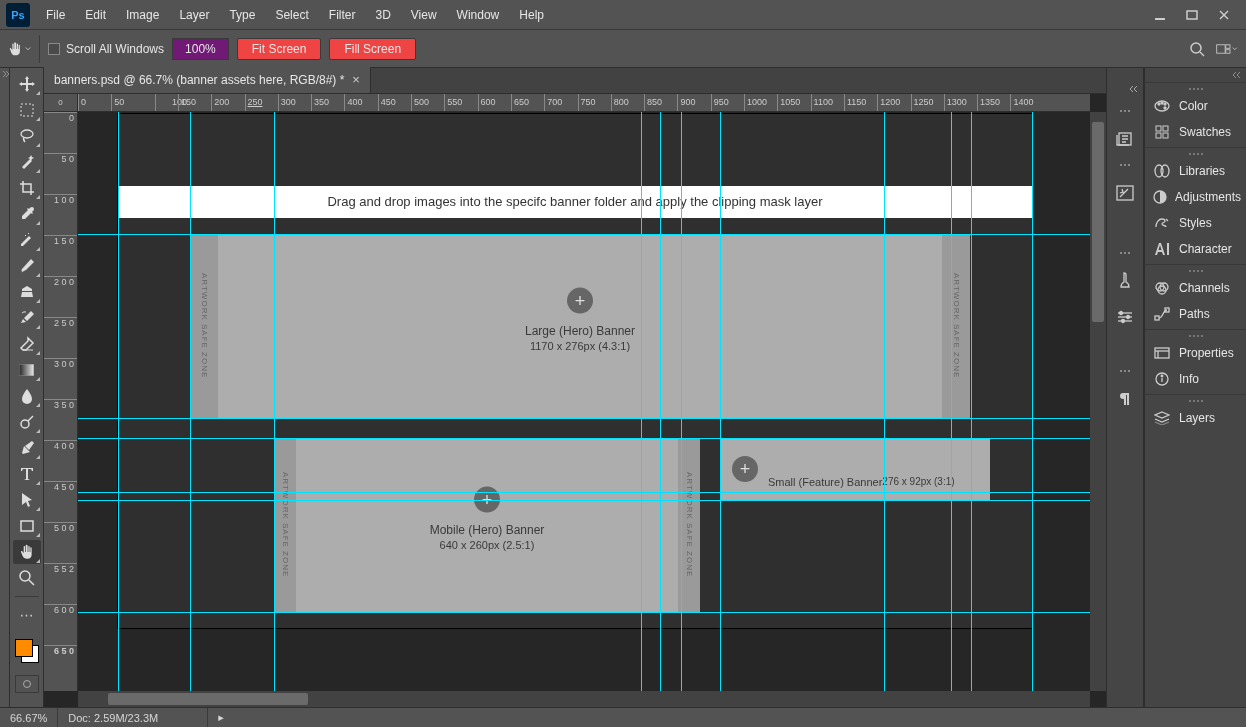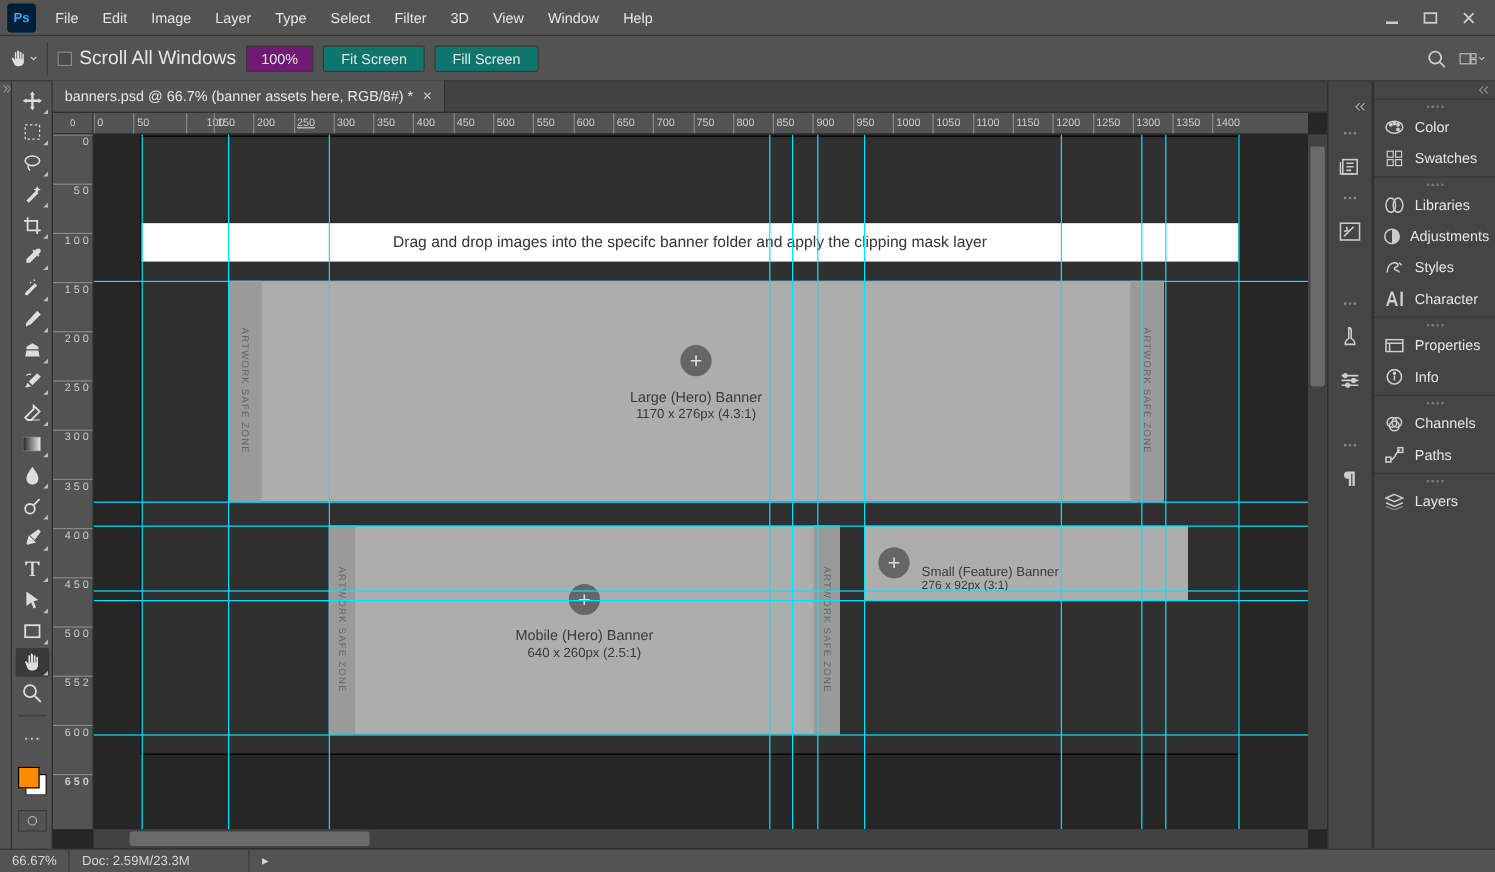--- a/index.html
+++ b/index.html
@@ -10,22 +10,22 @@
 .ps-logo { width: 24px; height: 24px; margin: 0 6px; background: #001e36; border-radius: 3px; display: flex; align-items: center; justify-content: center; color: #31a8ff; font-weight: bold; font-size: 11px; }
 .menu-item { padding: 0 10px; line-height: 30px; color: #e6e6e6; cursor: default; font-size: 12px; }
 .titlebar-fill { flex: 1; }
 .win-btn { width: 28px; height: 20px; margin: 0 2px; display: flex; align-items: center; justify-content: center; color: #e6e6e6; }
 .win-btn svg { display: block; }
 
 
 .optionsbar { height: 38px; background: #535353; border-bottom: 1px solid #2e2e2e; display: flex; align-items: center; padding: 0 8px; gap: 8px; }
 .opt-icon { width: 32px; height: 28px; display: flex; align-items: center; justify-content: center; border-right: 1px solid #3a3a3a; padding-right: 8px; }
 .chk { width: 12px; height: 12px; border: 1px solid #888; background: #4a4a4a; display: inline-block; margin-right: 6px; vertical-align: middle; }
-.opt-label { color: #e6e6e6; font-size: 16px; display: flex; align-items: center; }
-.opt-btn { background: #0f766e; border: 1px solid #3a3a3a; color: #e6e6e6; padding: 3px 14px; font-size: 12px; border-radius: 2px; }
+.opt-label { color: #e6e6e6; font-size: 12px; display: flex; align-items: center; }
+.opt-btn { background: #ef4444; border: 1px solid #3a3a3a; color: #e6e6e6; padding: 3px 14px; font-size: 12px; border-radius: 2px; }
 .opt-zoom { background: #701a75; border: 1px solid #3a3a3a; padding: 3px 12px; font-size: 12px; min-width: 56px; text-align: center; }
 .optionsbar .right { margin-left: auto; display: flex; align-items: center; gap: 8px; }
 .search-icon, .workspace-icon { width: 22px; height: 22px; display: flex; align-items: center; justify-content: center; }
 
 
 .main { display: flex; height: calc(727px - 30px - 38px - 20px); }
 .left-strip { width: 10px; background: #535353; border-right: 1px solid #2e2e2e; display:flex; align-items:flex-start; justify-content:center; padding-top:2px;}
 .left-strip svg { opacity:.7;}
 .toolbox { width: 34px; background: #535353; border-right: 1px solid #2e2e2e; display: flex; flex-direction: column; align-items: center; padding-top: 4px; gap: 2px; }
 .tool { width: 28px; height: 24px; display: flex; align-items: center; justify-content: center; color: #d6d6d6; border-radius: 2px; position: relative; }
@@ -64,21 +64,21 @@
 .plus { width: 26px; height: 26px; border-radius: 50%; background: #666; color: #ddd; display: flex; align-items: center; justify-content: center; font-size: 18px; margin: 0 auto; }
 .btitle { text-align: center; font-size: 12px; color: #3a3a3a; margin-top: 10px; }
 .bsize { text-align: center; font-size: 11px; color: #3a3a3a; margin-top: 2px; }
 .hero .content { position: absolute; left: 50%; top: 50%; transform: translate(-50%, -60%); width: 220px; }
 
 .mobile { position: absolute; left: 156px; top: 324px; width: 426px; height: 174px; background: #adadad; }
 .mobile .content { position: absolute; left: 50%; top: 50%; transform: translate(-50%, -60%); width: 220px; }
 .mobile .safel, .mobile .safer { width: 22px; }
 
 .feature { position: absolute; left: 602px; top: 324px; width: 270px; height: 62px; background: #adadad; display: flex; align-items: center; padding-left: 12px; gap: 10px; }
-.feature .ftext { display: flex; flex-direction: column; margin-top: 26px; }
+.feature .ftext { display: flex; flex-direction: row; margin-top: 26px; }
 .feature .ftitle { font-size: 11px; color: #3a3a3a; }
 .feature .fsize { font-size: 10px; color: #3a3a3a; }
 
 .guide-v { position: absolute; top: 0; bottom: 0; width: 1px; background: #00e5ff; }
 .guide-h { position: absolute; left: 0; right: 0; height: 1px; background: #00e5ff; }
 
 
 .rightside { display: flex; }
 .panelstrip { width: 38px; background: #454545; border-left: 1px solid #2e2e2e; border-right: 1px solid #2e2e2e; display: flex; flex-direction: column; align-items: center; padding-top: 14px; gap: 14px; }
 .panelstrip .grip { width: 18px; height: 4px; display:flex; gap:2px; justify-content:center;}
@@ -593,66 +593,66 @@
 
       <div class="pgroup">
         <div class="grip">
             <span></span>
             <span></span>
             <span></span>
             <span></span>
           </div>
         <div class="pitem">
             <span class="picon">
+              <svg width="14" height="14" viewBox="0 0 14 14" fill="none" stroke="#ccc" stroke-width="1.3">
+                <circle cx="5" cy="6" r="4"></circle>
+                <circle cx="9" cy="6" r="4"></circle>
+                <circle cx="7" cy="9" r="4"></circle>
+              </svg>
+            </span>
+            <span>Channels</span>
+          </div>
+        <div class="pitem">
+            <span class="picon">
+              <svg width="16" height="14" viewBox="0 0 16 14" fill="none" stroke="#ccc" stroke-width="1.3">
+                <rect x="1" y="9" width="4" height="4"></rect>
+                <rect x="11" y="1" width="4" height="4"></rect>
+                <path d="M5 11c4 0 4-8 8-8"></path>
+              </svg>
+            </span>
+            <span>Paths</span>
+          </div>
+      </div>
+
+      <div class="pgroup">
+        <div class="grip">
+            <span></span>
+            <span></span>
+            <span></span>
+            <span></span>
+          </div>
+        <div class="pitem">
+            <span class="picon">
               <svg width="16" height="12" viewBox="0 0 16 12" fill="none" stroke="#ccc" stroke-width="1.3">
                 <rect x="1" y="1" width="14" height="10"></rect>
                 <line x1="1" y1="4" x2="15" y2="4"></line>
                 <line x1="4" y1="4" x2="4" y2="11"></line>
               </svg>
             </span>
             <span>Properties</span>
           </div>
         <div class="pitem">
             <span class="picon">
               <svg width="14" height="14" viewBox="0 0 14 14" fill="none" stroke="#ccc" stroke-width="1.3">
                 <circle cx="7" cy="7" r="6"></circle>
                 <line x1="7" y1="6" x2="7" y2="10"></line>
                 <circle cx="7" cy="4" r="0.8" fill="#ccc"></circle>
               </svg>
             </span>
             <span>Info</span>
-          </div>
-      </div>
-
-      <div class="pgroup">
-        <div class="grip">
-            <span></span>
-            <span></span>
-            <span></span>
-            <span></span>
-          </div>
-        <div class="pitem">
-            <span class="picon">
-              <svg width="14" height="14" viewBox="0 0 14 14" fill="none" stroke="#ccc" stroke-width="1.3">
-                <circle cx="5" cy="6" r="4"></circle>
-                <circle cx="9" cy="6" r="4"></circle>
-                <circle cx="7" cy="9" r="4"></circle>
-              </svg>
-            </span>
-            <span>Channels</span>
-          </div>
-        <div class="pitem">
-            <span class="picon">
-              <svg width="16" height="14" viewBox="0 0 16 14" fill="none" stroke="#ccc" stroke-width="1.3">
-                <rect x="1" y="9" width="4" height="4"></rect>
-                <rect x="11" y="1" width="4" height="4"></rect>
-                <path d="M5 11c4 0 4-8 8-8"></path>
-              </svg>
-            </span>
-            <span>Paths</span>
           </div>
       </div>
 
       <div class="pgroup">
         <div class="grip">
             <span></span>
             <span></span>
             <span></span>
             <span></span>
           </div>

